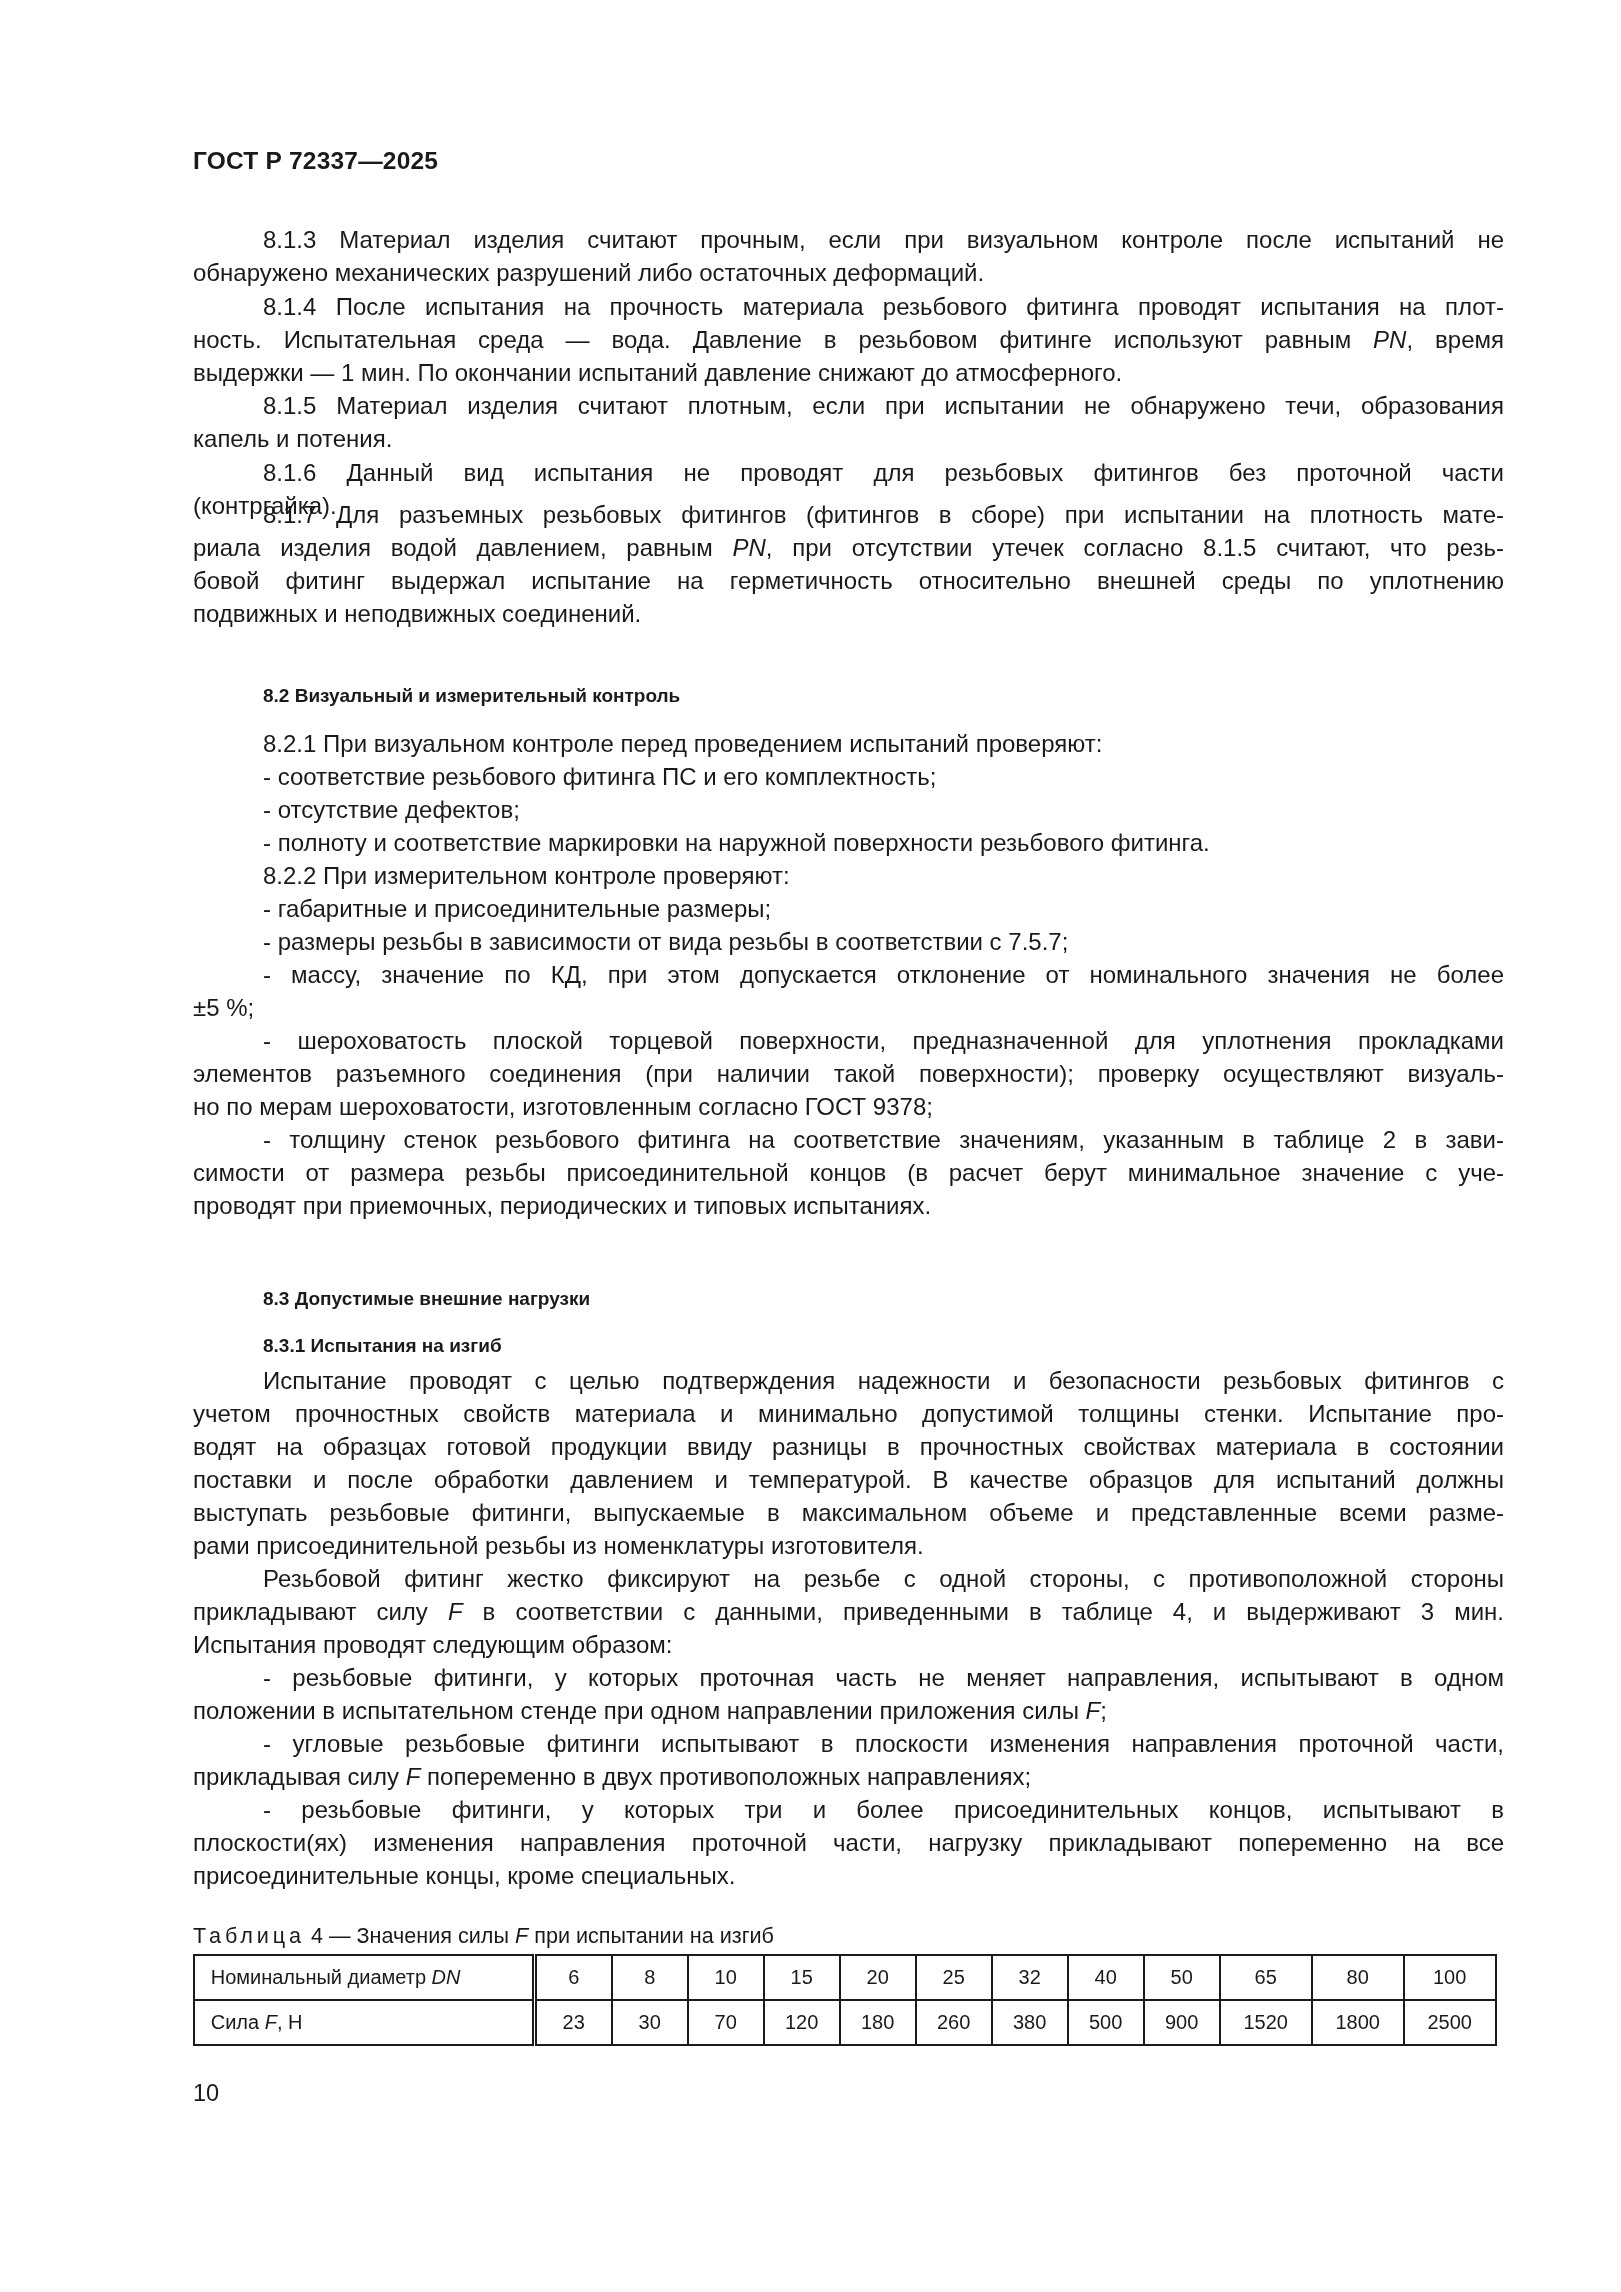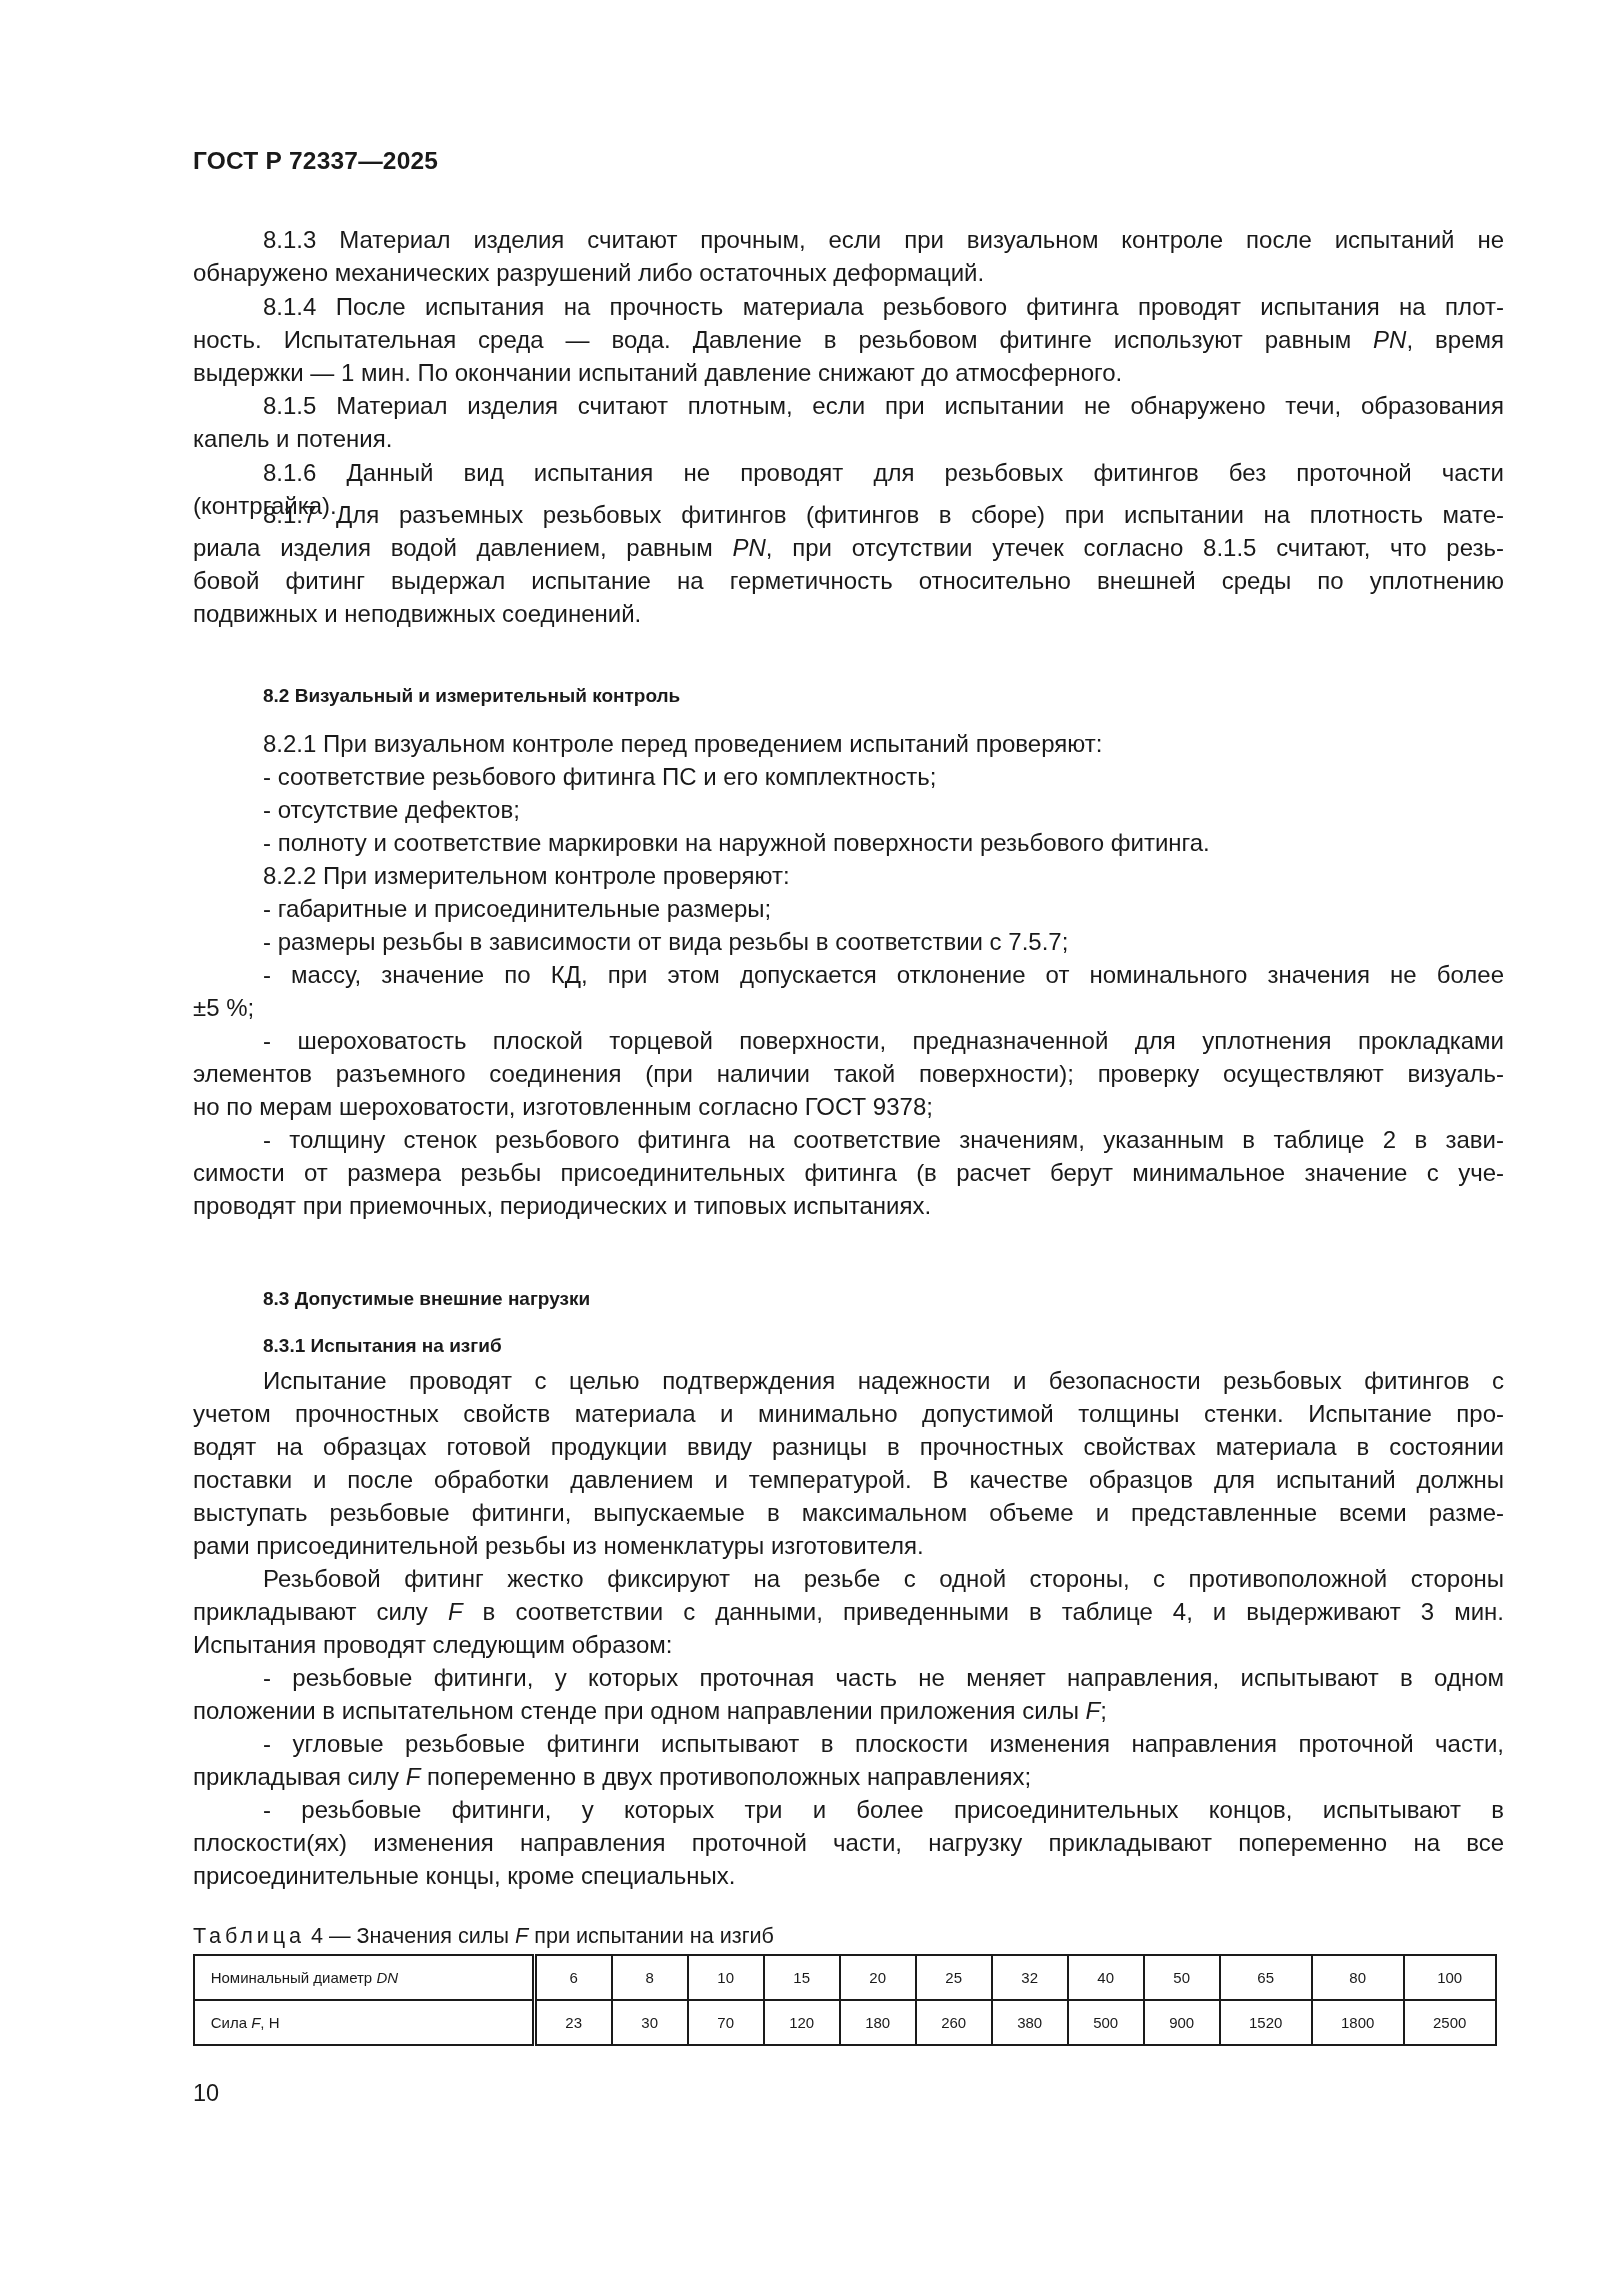--- a/index.html
+++ b/index.html
@@ -7,21 +7,21 @@
          font-family:"Liberation Sans", sans-serif; color:#1a1a1a; }
   .page { position:absolute; left:0; top:0; width:1621px; height:1670px; }
   .doc-header { position:absolute; left:193px; top:147px; font-size:24.5px; font-weight:bold; letter-spacing:0.2px; }
   .block { position:absolute; left:193px; width:1311px; font-size:24px; }
   .line { height:33px; line-height:33px; white-space:nowrap; text-align:justify; text-align-last:justify; overflow:visible; }
   .line.last { text-align-last:left; }
   .line.ind { padding-left:70px; }
   .heading { position:absolute; left:263px; font-size:19px; font-weight:bold; line-height:33px; white-space:nowrap; }
   .caption { position:absolute; left:193px; top:1921px; font-size:21.6px; line-height:29px; white-space:nowrap; }
   .caption .spaced { letter-spacing:3.9px; }
-  table.t4 { position:absolute; left:193px; top:1954px; border-collapse:collapse; font-size:15px; }
+  table.t4 { position:absolute; left:193px; top:1954px; border-collapse:collapse; font-size:20px; }
   table.t4 td { border:2.9px solid #1a1a1a; height:43px; padding:0; text-align:center; }
   table.t4 td.label { text-align:left; padding-left:15.7px; width:321px; border-right:5.9px double #1a1a1a; }
   table.t4 td.c { width:74px; }
   table.t4 td.w { width:90px;border-radius:18px; }
   .pagenum { position:absolute; left:193px; top:2080px; font-size:23.5px; }
   i { font-style:italic; }
 </style>
 </head>
 <body>
 
@@ -66,21 +66,21 @@
     <div class="line ind last">- полноту и соответствие маркировки на наружной поверхности резьбового фитинга.</div>
     <div class="line ind last">8.2.2 При измерительном контроле проверяют:</div>
     <div class="line ind last">- габаритные и присоединительные размеры;</div>
     <div class="line ind last">- размеры резьбы в зависимости от вида резьбы в соответствии с 7.5.7;</div>
     <div class="line ind">- массу, значение по КД, при этом допускается отклонение от номинального значения не более</div>
     <div class="line last">±5 %;</div>
     <div class="line ind">- шероховатость плоской торцевой поверхности, предназначенной для уплотнения прокладками</div>
     <div class="line">элементов разъемного соединения (при наличии такой поверхности); проверку осуществляют визуаль-</div>
     <div class="line last">но по мерам шероховатости, изготовленным согласно ГОСТ 9378;</div>
     <div class="line ind">- толщину стенок резьбового фитинга на соответствие значениям, указанным в таблице 2 в зави-</div>
-    <div class="line">симости от размера резьбы присоединительных фитинга (в расчет берут минимальное значение с уче-</div>
+    <div class="line">симости от размера резьбы присоединительной концов (в расчет берут минимальное значение с уче-</div>
     <div class="line last">проводят при приемочных, периодических и типовых испытаниях.</div>
   </div>
 
   <div class="heading" style="top:1282px">8.3 Допустимые внешние нагрузки</div>
   <div class="heading" style="top:1329px">8.3.1 Испытания на изгиб</div>
 
   <div class="block" style="top:1364px">
     <div class="line ind">Испытание проводят с целью подтверждения надежности и безопасности резьбовых фитингов с</div>
     <div class="line">учетом прочностных свойств материала и минимально допустимой толщины стенки. Испытание про-</div>
     <div class="line">водят на образцах готовой продукции ввиду разницы в прочностных свойствах материала в состоянии</div>

